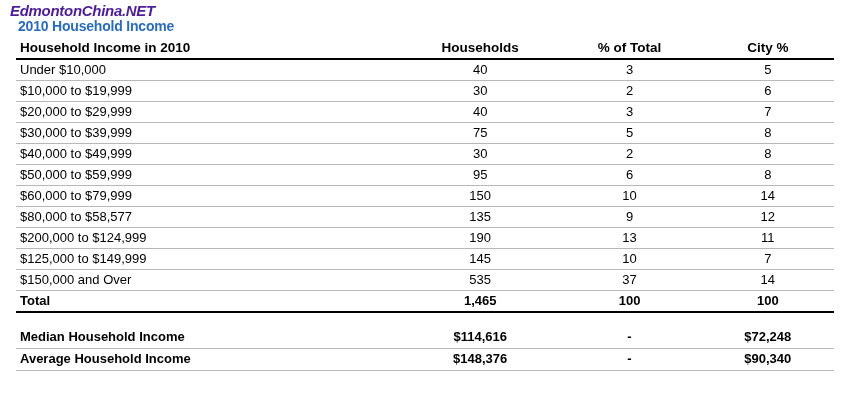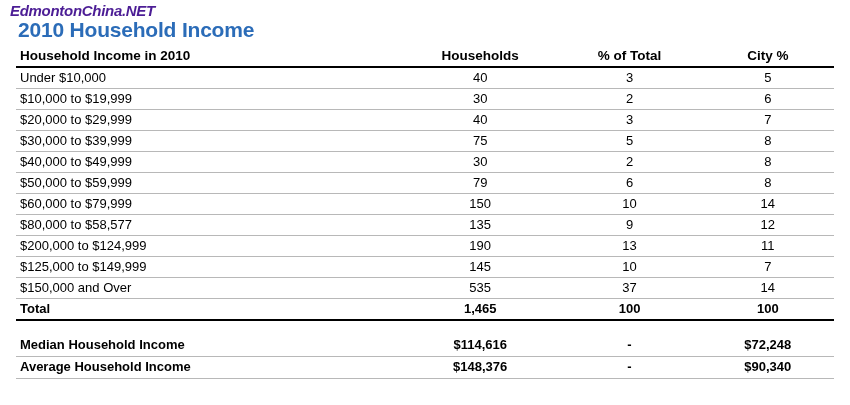--- a/index.html
+++ b/index.html
@@ -31,21 +31,21 @@
 
   .doc {
     position: absolute;
     top: 18px;
     left: 16px;
     width: 818px;
   }
   .title {
     color: #2b6cb8;
     font-weight: bold;
-    font-size: 21px;
+    font-size: 14px;
     margin: 0 0 4px 2px;
     letter-spacing: -0.2px;
   }
   table.income {
     border-collapse: collapse;
     width: 818px;
     font-size: 13.5px;
   }
   table.income th, table.income td {
     padding: 2px 0 3px 0;
@@ -127,21 +127,21 @@
         <td class="col-city">8</td>
       </tr>
       <tr>
         <td class="col-label">$40,000 to $49,999</td>
         <td class="col-house">30</td>
         <td class="col-pct">2</td>
         <td class="col-city">8</td>
       </tr>
       <tr>
         <td class="col-label">$50,000 to $59,999</td>
-        <td class="col-house">79</td>
+        <td class="col-house">95</td>
         <td class="col-pct">6</td>
         <td class="col-city">8</td>
       </tr>
       <tr>
         <td class="col-label">$60,000 to $79,999</td>
         <td class="col-house">150</td>
         <td class="col-pct">10</td>
         <td class="col-city">14</td>
       </tr>
       <tr>

